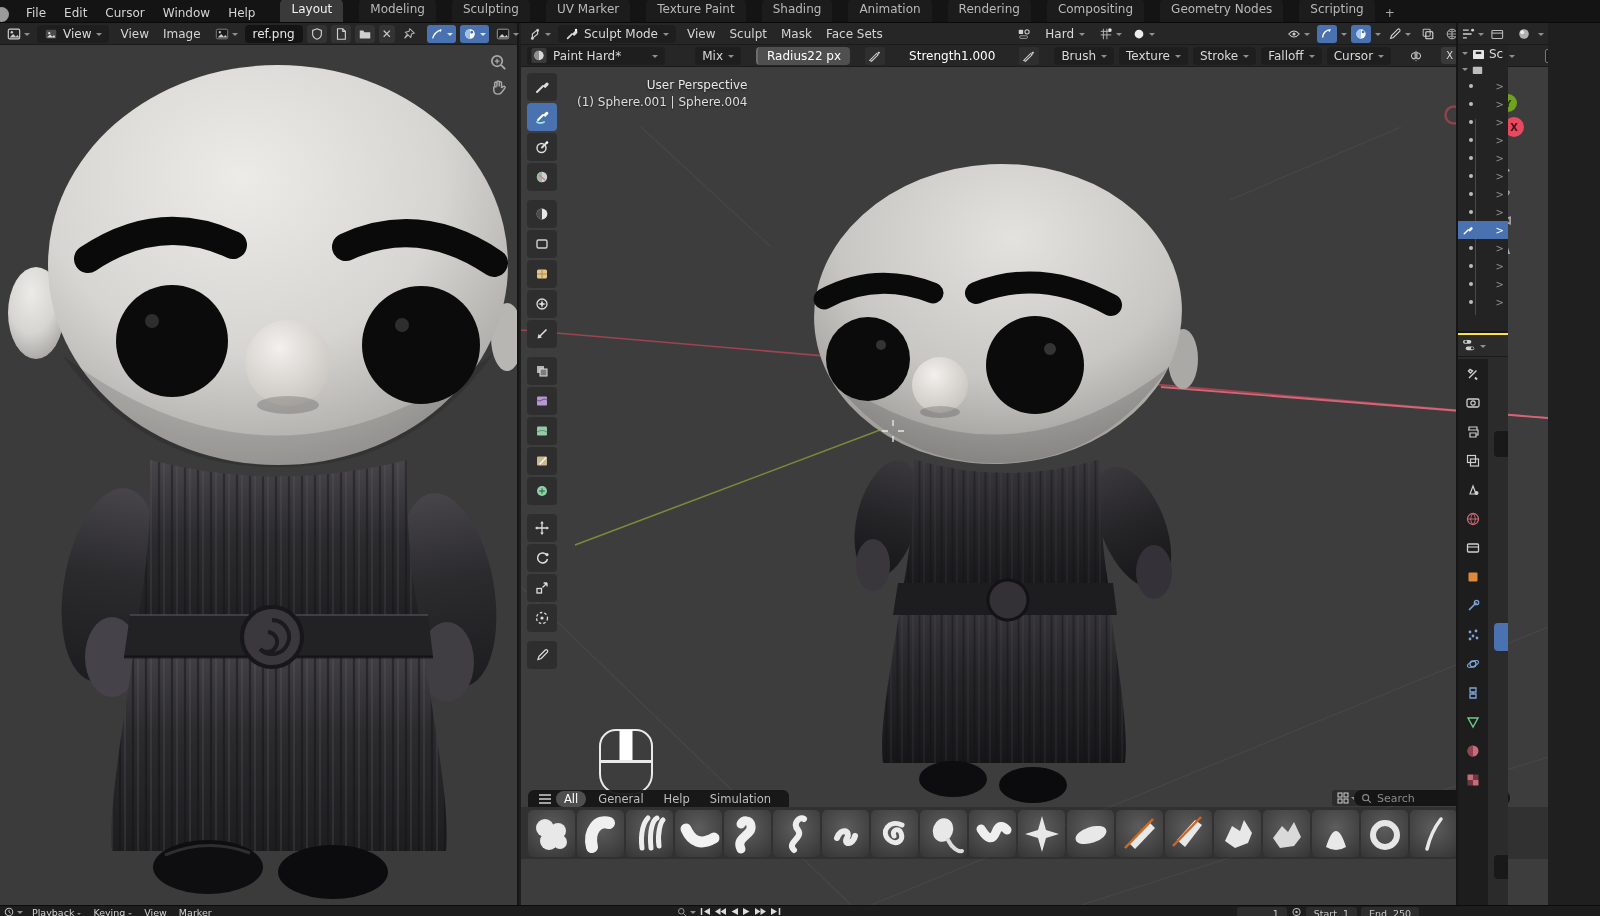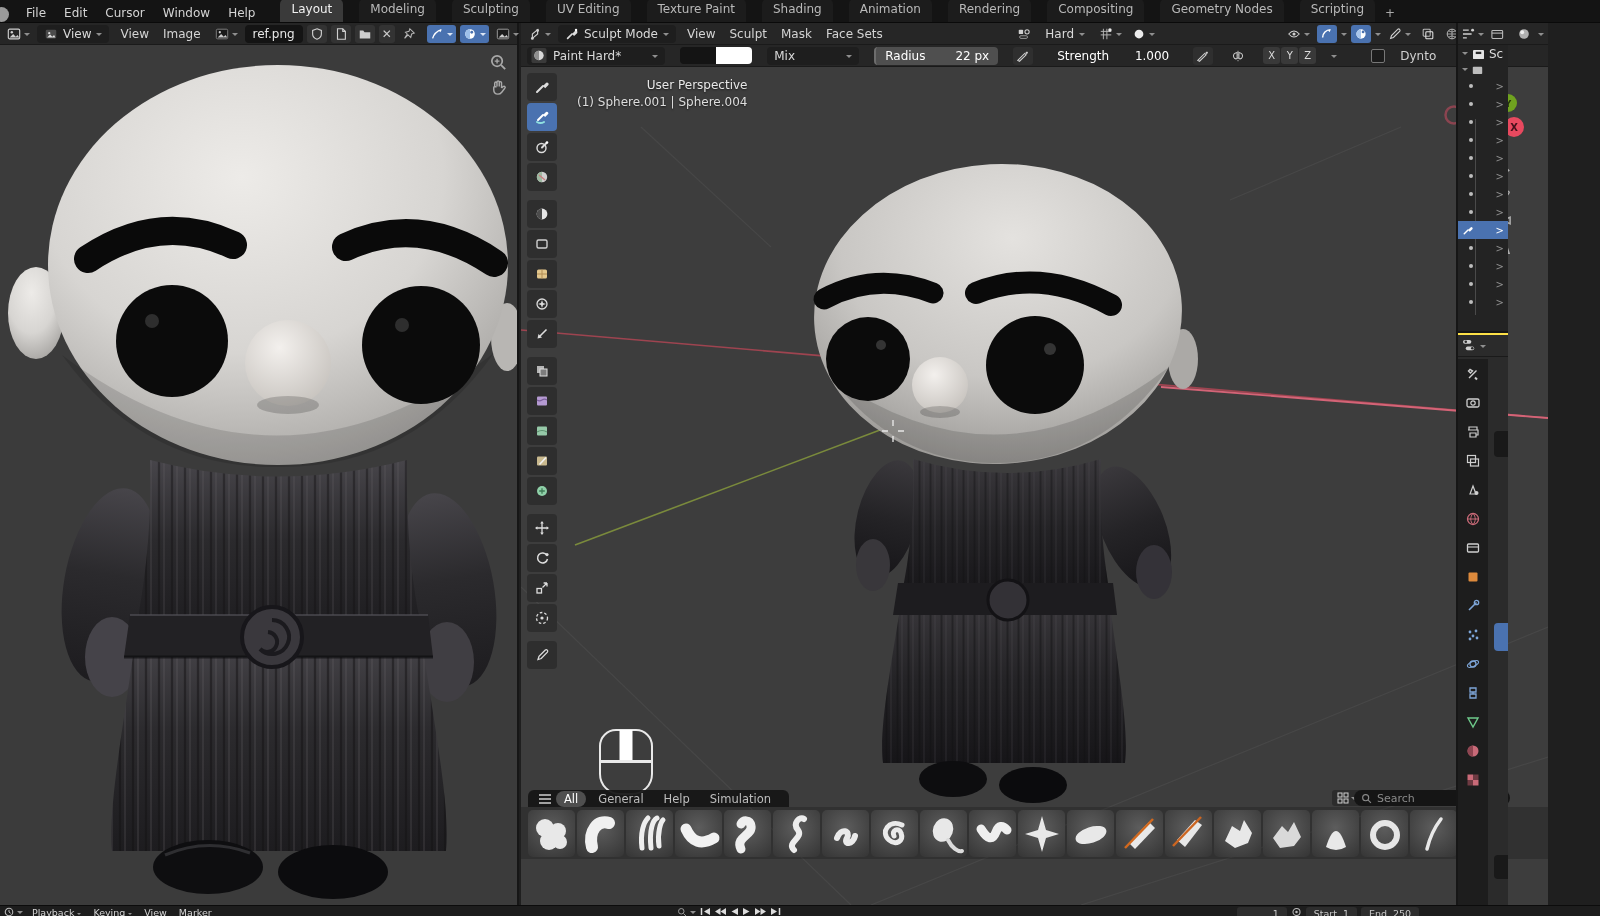--- a/index.html
+++ b/index.html
@@ -107,21 +107,21 @@
         <span class="menu-item">File</span>
         <span class="menu-item">Edit</span>
         <span class="menu-item">Cursor</span>
         <span class="menu-item">Window</span>
         <span class="menu-item">Help</span>
       </nav>
     <div class="ws-tabs" id="ws-tabs">
         <span class="ws-tab active">Layout</span>
         <span class="ws-tab">Modeling</span>
         <span class="ws-tab">Sculpting</span>
-        <span class="ws-tab">UV Editing</span>
+        <span class="ws-tab">UV Marker</span>
         <span class="ws-tab">Texture Paint</span>
         <span class="ws-tab">Shading</span>
         <span class="ws-tab">Animation</span>
         <span class="ws-tab">Rendering</span>
         <span class="ws-tab">Compositing</span>
         <span class="ws-tab">Geometry Nodes</span>
         <span class="ws-tab">Scripting</span>
       </div>
     <span class="ws-add">+</span>
   </header>
@@ -426,20 +426,42 @@
       <span class="slider" style="width:112px">
         <span>Strength</span>
         <span>1.000</span>
       </span>
       <span class="icon-dd" style="background:#2f2f2f">
         <svg class="mini-ic" viewBox="0 0 16 16">
             <path d="M2 13L10 5l1.6 1.6L4 14z" fill="none" stroke="#cfcfcf" stroke-width="1.2"></path>
             <path d="M10.7 4.3l1-1a1.1 1.1 0 011.6 1.6l-1 1z" fill="#cfcfcf"></path>
           </svg>
       </span>
+      <nav id="popovers" style="display:flex;gap:5px">
+          <span class="hbtn">
+     <span>Brush</span>
+            <span class="caret"></span>
+          </span>
+          <span class="hbtn">
+     <span>Texture</span>
+            <span class="caret"></span>
+          </span>
+          <span class="hbtn">
+     <span>Stroke</span>
+            <span class="caret"></span>
+          </span>
+          <span class="hbtn">
+     <span>Falloff</span>
+            <span class="caret"></span>
+          </span>
+          <span class="hbtn">
+     <span>Cursor</span>
+            <span class="caret"></span>
+          </span>
+        </nav>
       <span class="icon-dd">
         <svg class="mini-ic" viewBox="0 0 16 16">
             <path d="M8 2v12" stroke="#bbb" stroke-width="1" stroke-dasharray="2 1.5"></path>
             <path d="M7 4Q2 5 3 9q1 3 4 2zM9 4q5 1 4 5q-1 3-4 2z" fill="none" stroke="#cfcfcf" stroke-width="1.2"></path>
           </svg>
       </span>
       <span id="xyz" style="display:flex;gap:1px">
           <span class="tgl">X</span>
           <span class="tgl">Y</span>
           <span class="tgl">Z</span>

